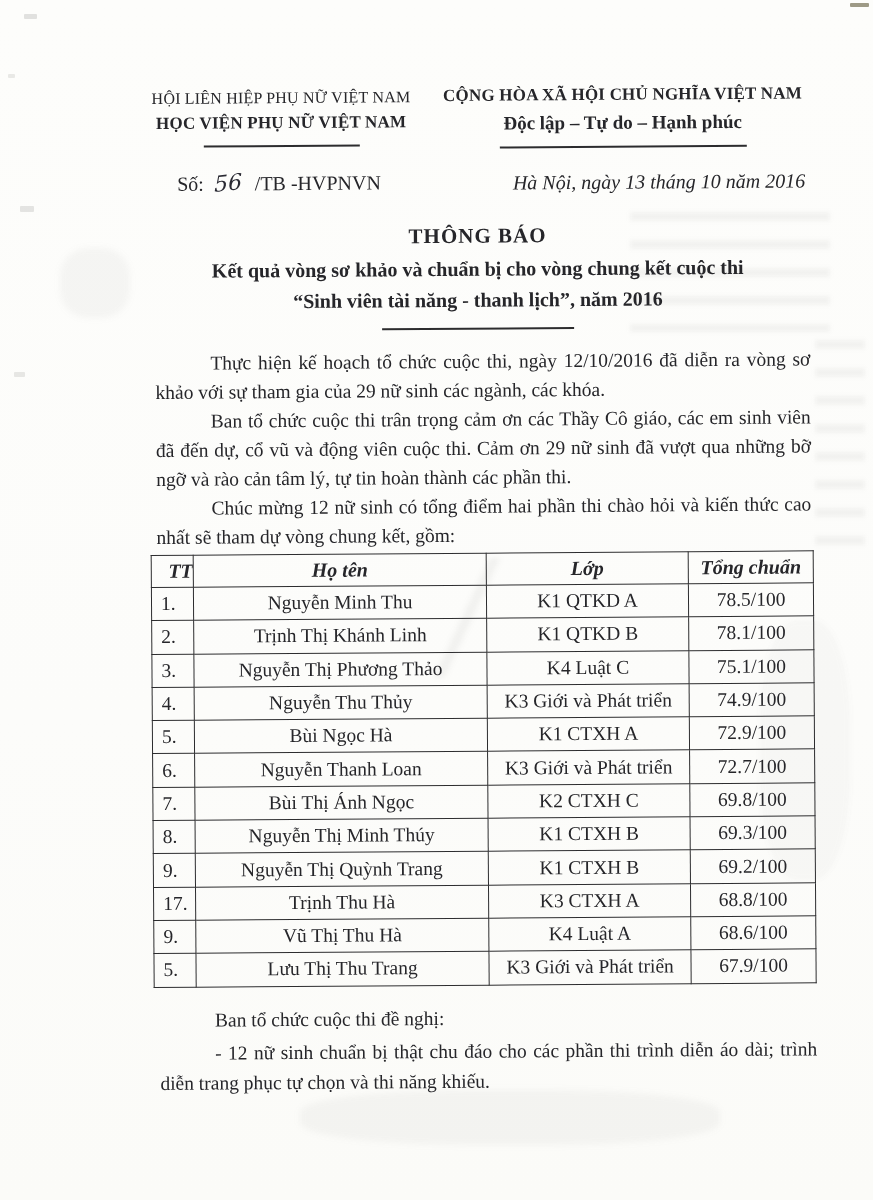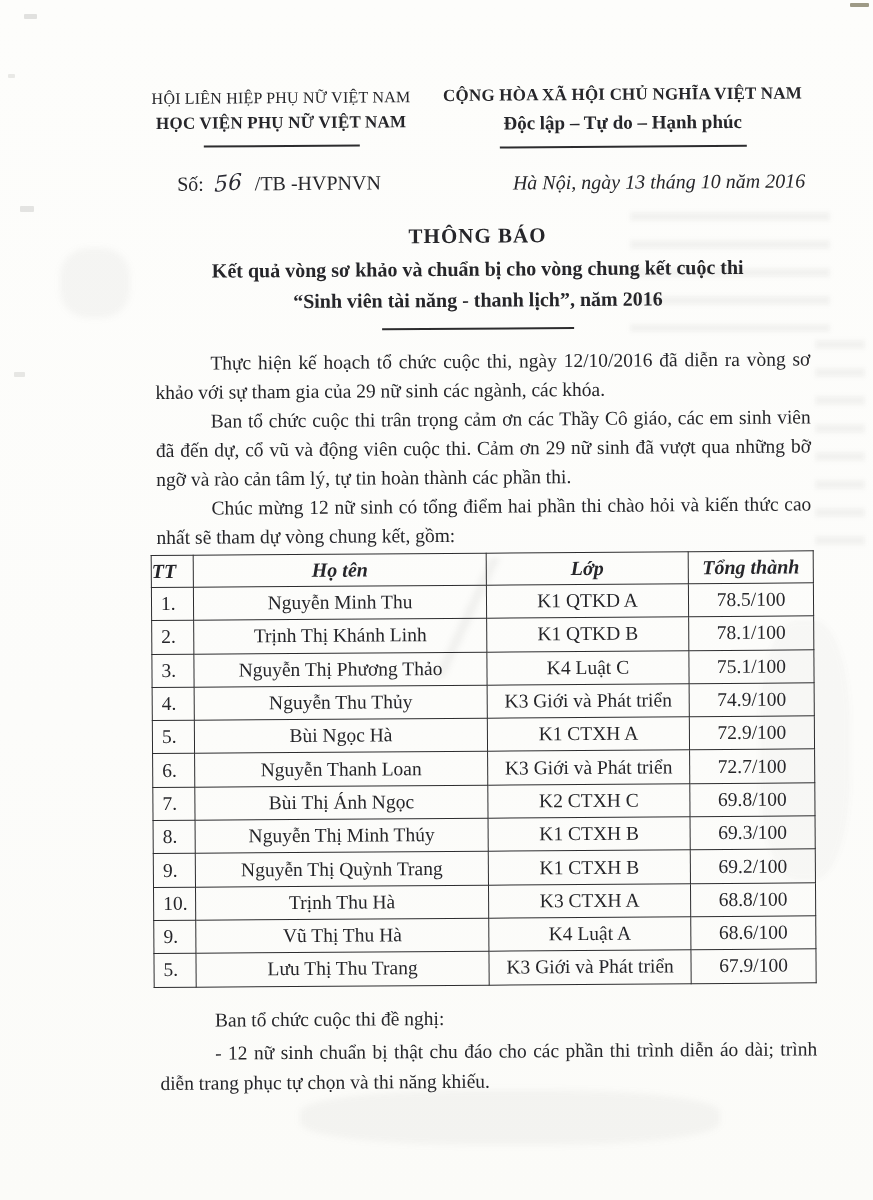--- a/index.html
+++ b/index.html
@@ -53,21 +53,21 @@
   table.results{
     position:absolute;left:151px;top:553px;width:662px;
     border-collapse:collapse;table-layout:fixed;
   }
   table.results th,table.results td{
     border:1.7px solid #2d2d2f;padding:0;overflow:hidden;white-space:nowrap;
   }
   table.results th{height:31px;font-size:20px;font-weight:bold;font-style:italic;text-align:center;}
   table.results td{height:32.3px;font-size:19.5px;text-align:center;}
   table.results td.col-tt{text-align:left;padding-left:9px;}
-  table.results th.col-tt{text-align:left;}
+  table.results th.col-tt{text-align:right;}
   
   .artifact{position:absolute;pointer-events:none;}
   .edge-dash{background:#8f8f8a;border-radius:1px;}
   .bleed{
     filter:blur(2px);
     background:repeating-linear-gradient(180deg,rgba(110,110,108,.07) 0 9px,rgba(0,0,0,0) 9px 28px);
   }
   .bleed-blob{filter:blur(3px);background:rgba(120,120,115,.06);border-radius:40%;}
   .emblem-bleed{
     filter:blur(2px);
@@ -126,21 +126,21 @@
           <col style="width: 42px;">
           <col style="width: 293px;">
           <col style="width: 202px;">
           <col style="width: 125px;">
         </colgroup>
       <thead>
           <tr>
             <th class="col-tt">TT</th>
             <th class="col-name">Họ tên</th>
             <th class="col-class">Lớp</th>
-            <th class="col-score">Tổng thành</th>
+            <th class="col-score">Tổng chuẩn</th>
           </tr>
         </thead>
       <tbody>
           <tr>
             <td class="col-tt">1.</td>
             <td class="col-name">Nguyễn Minh Thu</td>
             <td class="col-class">K1 QTKD A</td>
             <td class="col-score">78.5/100</td>
           </tr>
           <tr>
@@ -185,21 +185,21 @@
             <td class="col-class">K1 CTXH B</td>
             <td class="col-score">69.3/100</td>
           </tr>
           <tr>
             <td class="col-tt">9.</td>
             <td class="col-name">Nguyễn Thị Quỳnh Trang</td>
             <td class="col-class">K1 CTXH B</td>
             <td class="col-score">69.2/100</td>
           </tr>
           <tr>
-            <td class="col-tt">10.</td>
+            <td class="col-tt">17.</td>
             <td class="col-name">Trịnh Thu Hà</td>
             <td class="col-class">K3 CTXH A</td>
             <td class="col-score">68.8/100</td>
           </tr>
           <tr>
             <td class="col-tt">9.</td>
             <td class="col-name">Vũ Thị Thu Hà</td>
             <td class="col-class">K4 Luật A</td>
             <td class="col-score">68.6/100</td>
           </tr>

